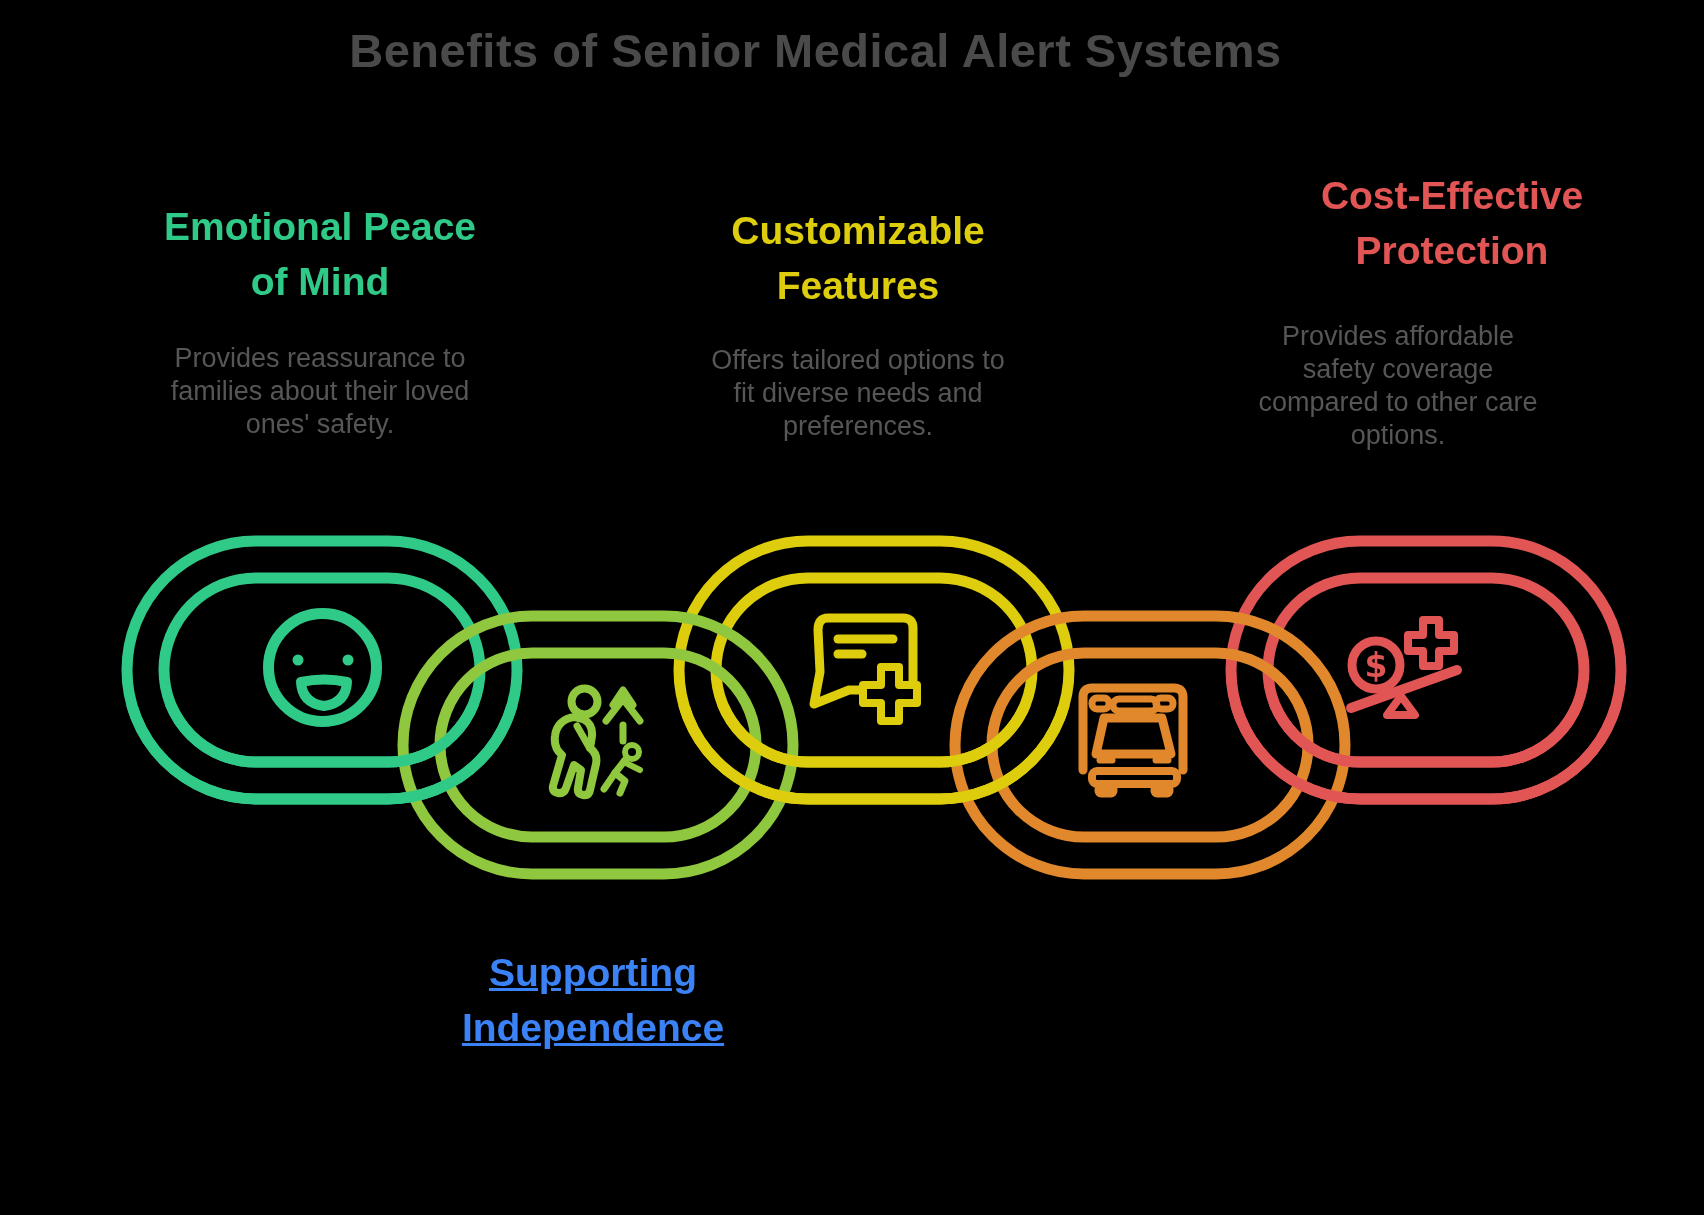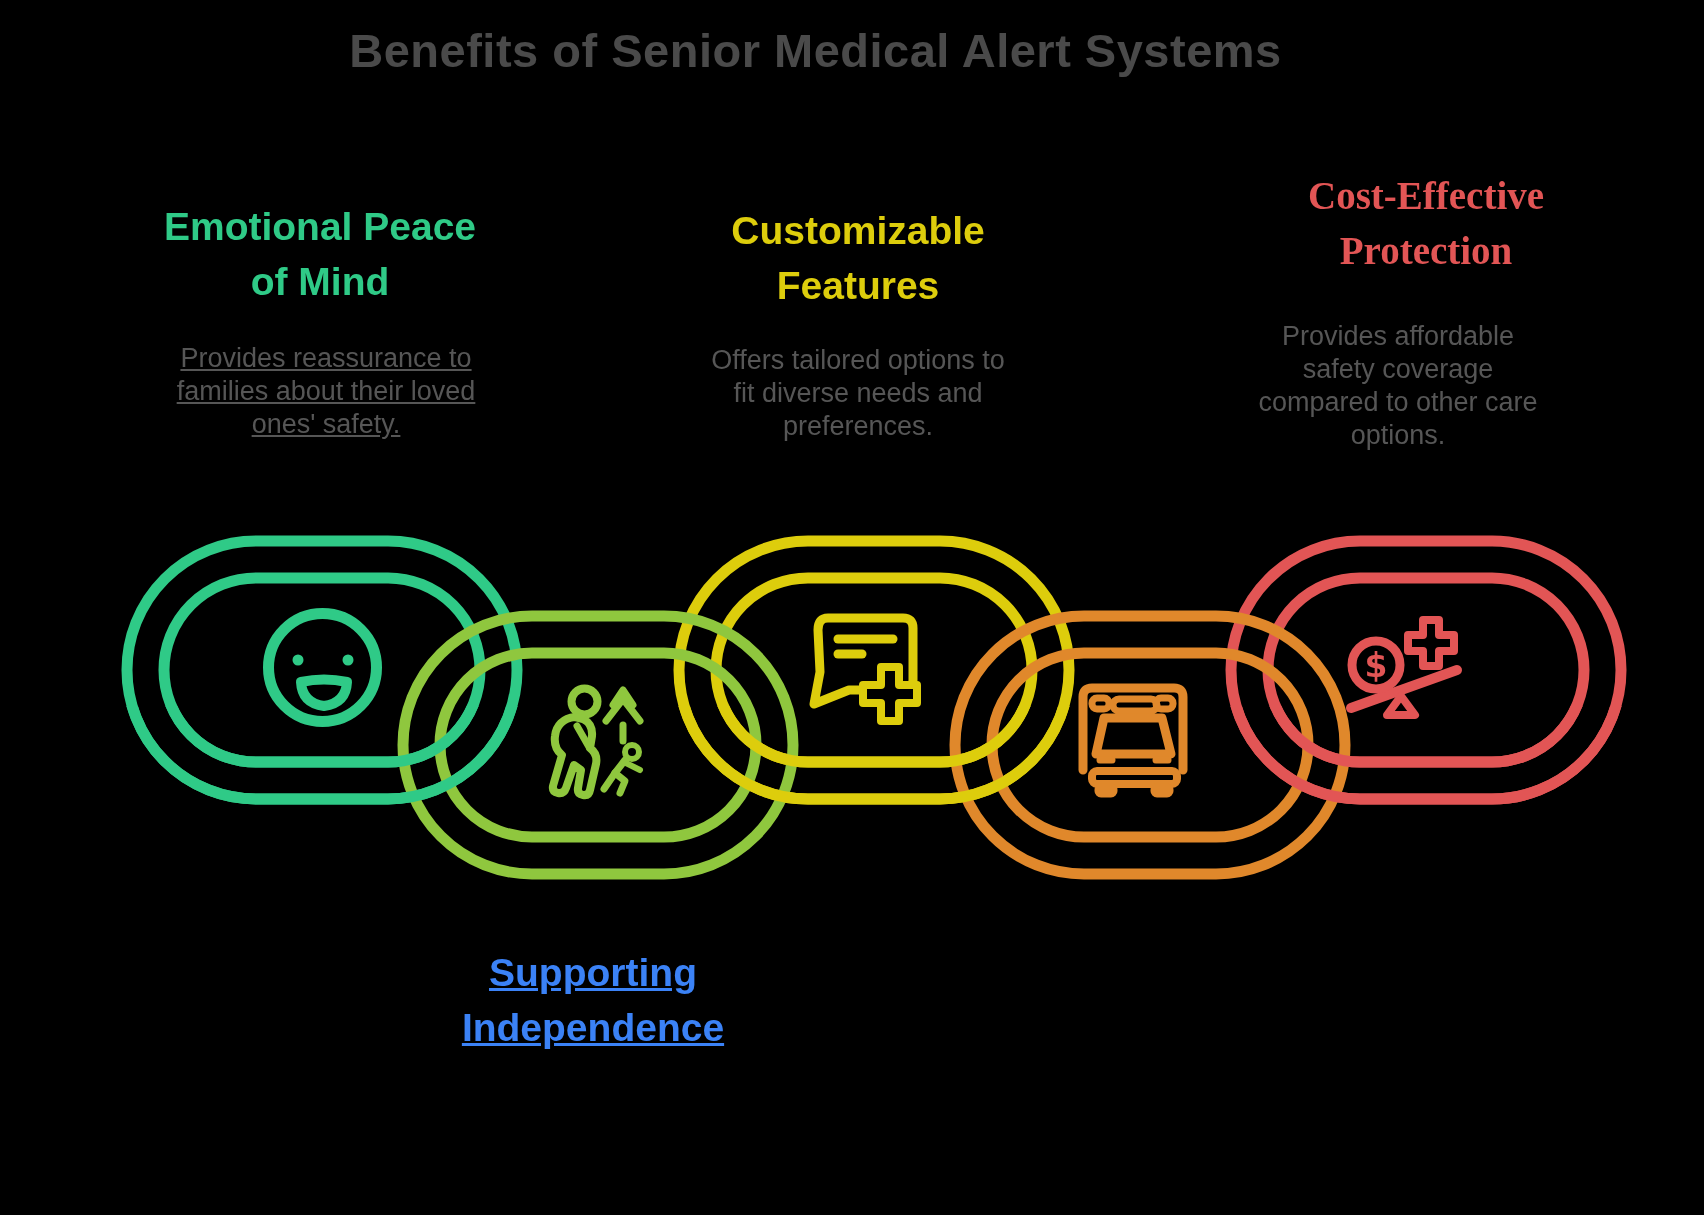--- a/index.html
+++ b/index.html
@@ -20,25 +20,25 @@
     position:absolute;width:400px;
     text-align:center;white-space:pre-line;
     font-size:39px;font-weight:700;line-height:55px;
   }
   .b-block{
     position:absolute;width:400px;
     text-align:center;white-space:pre-line;
     font-size:27px;font-weight:400;line-height:33px;
   }
   
-  #h1{left:120px;top:199px;}  #b1{left:126px;top:342px;text-decoration:underline;}
+  #h1{left:120px;top:199px;}  #b1{left:120px;top:342px;}
   #h2{left:393px;top:945px;}  #b2{left:393px;top:1088px;}
   #h3{left:658px;top:203px;}  #b3{left:658px;top:344px;}
   #h4{left:940px;top:945px;}  #b4{left:940px;top:1088px;}
-  #h5{left:1226px;top:168px;font-family:Liberation Serif, serif;} #b5{left:1198px;top:320px;}
+  #h5{left:1252px;top:168px;} #b5{left:1198px;top:320px;}
   .chain{position:absolute;left:0;top:0;width:1704px;height:1215px;}
 </style>
 </head>
 <body>
 
 <div class="stage">
 
   <div class="title" style="color: rgb(74, 74, 74);">Benefits of Senior Medical Alert Systems</div>
 
   <div class="h-block" id="h1" style="color: rgb(47, 202, 135);">Emotional Peace

